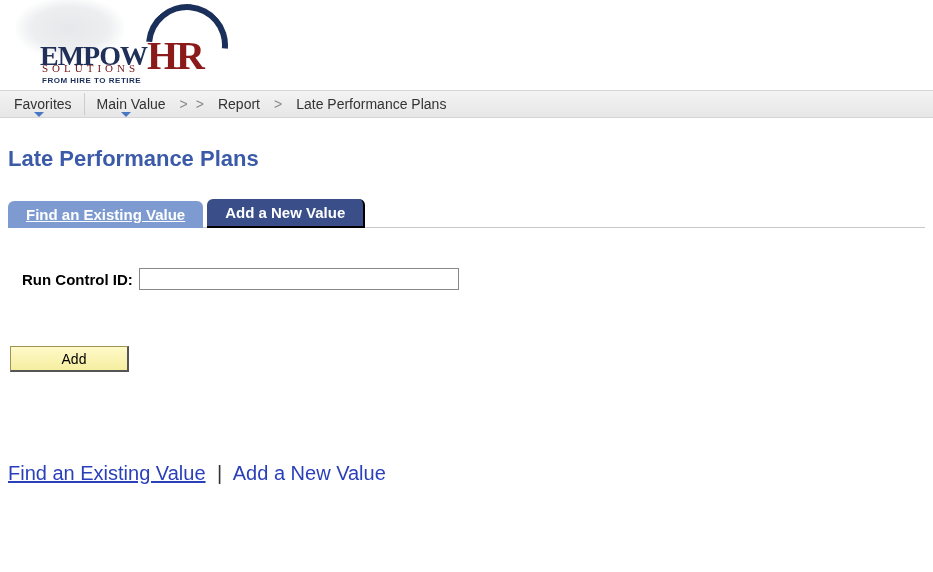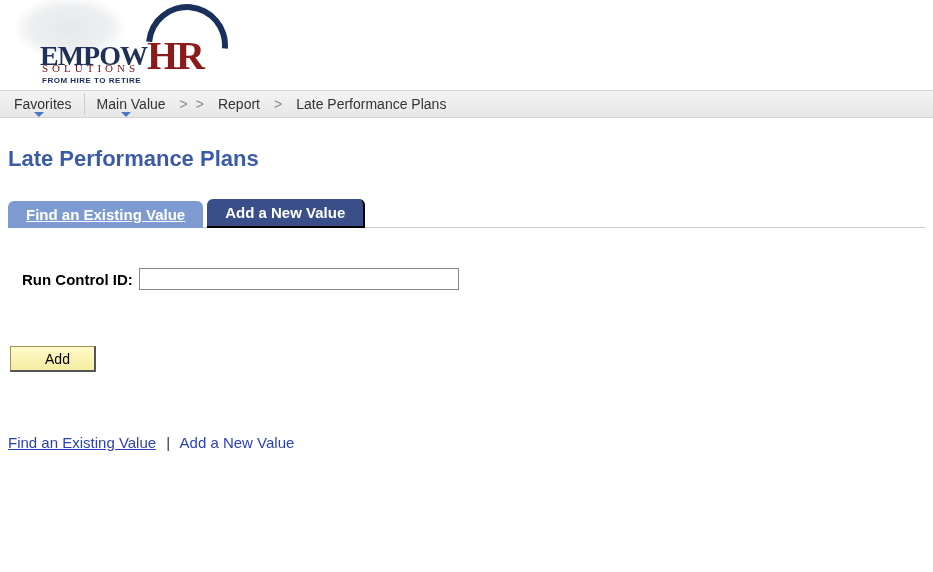--- a/index.html
+++ b/index.html
@@ -191,33 +191,33 @@
   }
   .text-input {
     width: 320px;
     height: 22px;
     border: 1px solid #888;
     padding: 2px 4px;
     font-size: 13px;
   }
   .add-button {
     margin: 56px 0 0 10px;
-    width: 86px;
+    width: 119px;
     height: 26px;
     background: linear-gradient(to bottom, #fff9c8, #f5eea0);
     border: 1px solid #9c9455;
     border-right: 2px solid #555;
     border-bottom: 2px solid #555;
     font-size: 14px;
     cursor: pointer;
     padding-left: 16px;
   }
   .bottom-links {
-    margin: 62px 0 0 8px;
-    font-size: 15px;
+    margin: 90px 0 0 8px;
+    font-size: 20px;
   }
   .bottom-links a {
     color: #2a3fba;
     cursor: pointer;
   }
   .bottom-links a.active-link {
     text-decoration: underline;
   }
   .bottom-links .pipe {
     color: #333;

